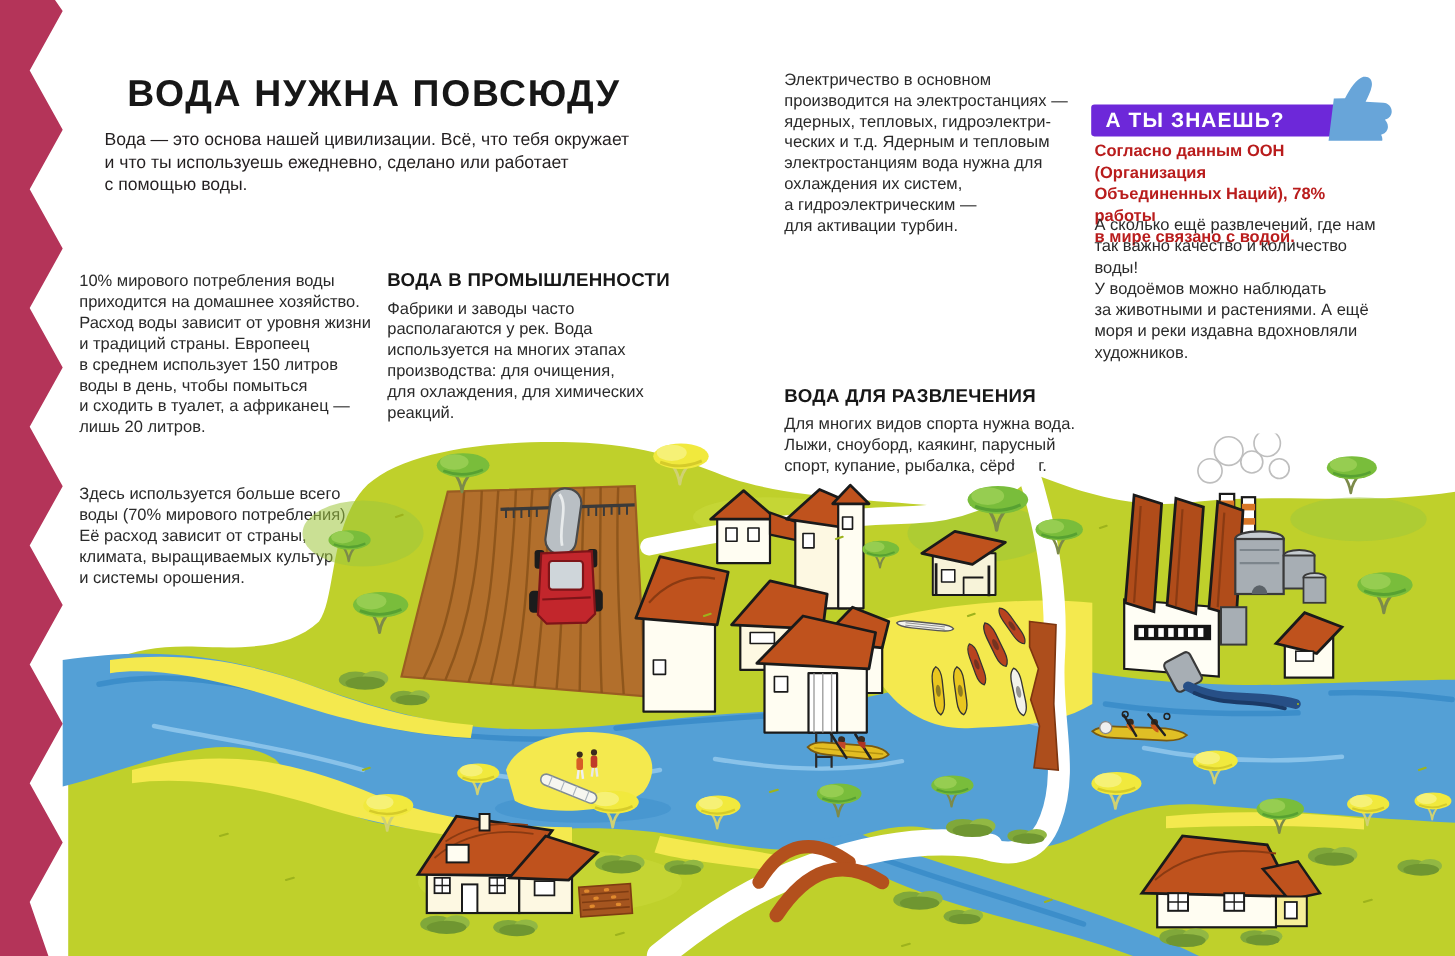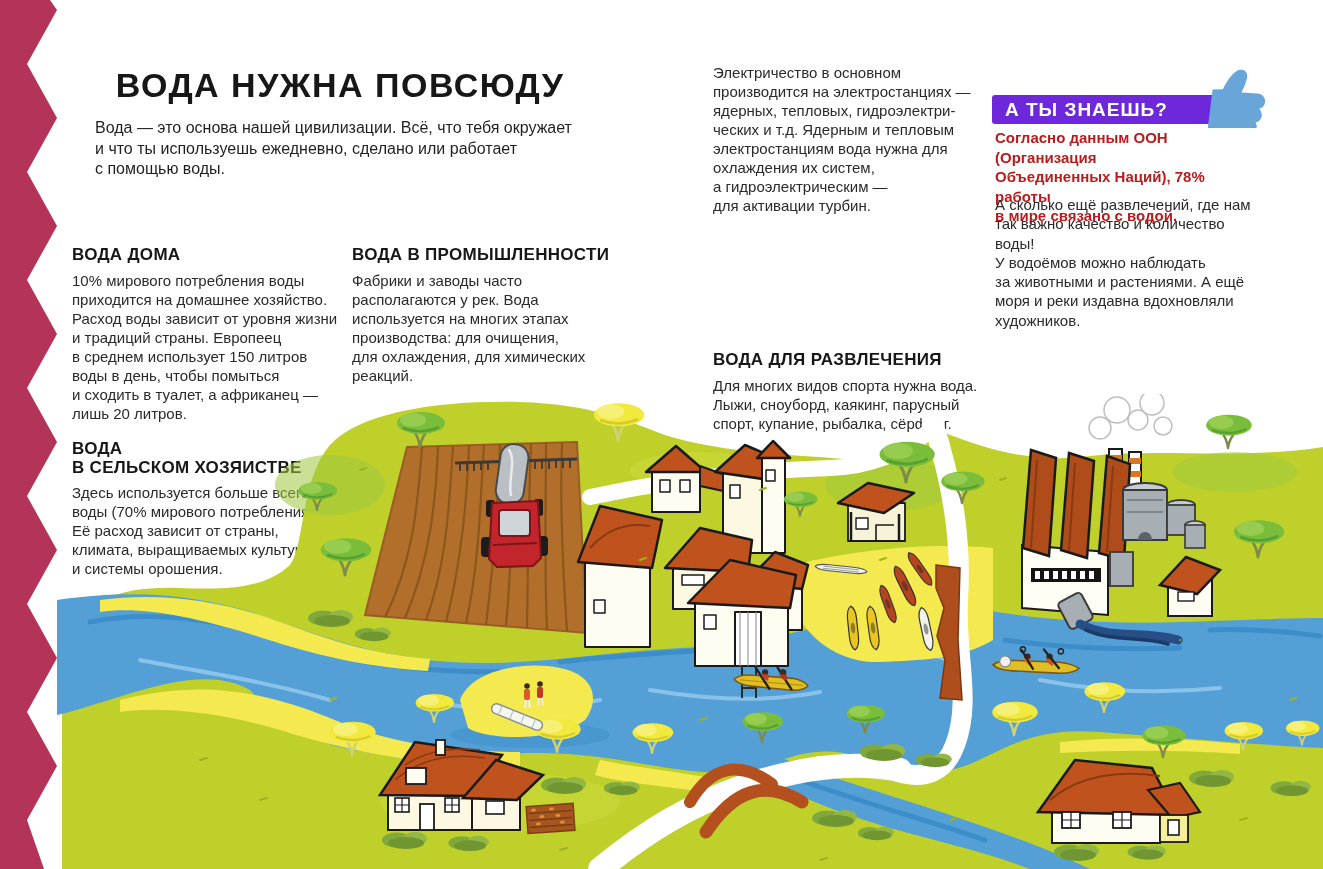--- a/index.html
+++ b/index.html
@@ -23,33 +23,30 @@
 <div class="page">
 
   <div class="abs" style="left:95px;top:66px;width:490px;">
     <h1 class="title">ВОДА НУЖНА ПОВСЮДУ</h1>
     <div class="intro lines abs" style="left:0;top:52px;width:490px;">Вода — это основа нашей цивилизации. Всё, что тебя окружает
 и что ты используешь ежедневно, сделано или работает
 с помощью воды.</div>
   </div>
 
   <div class="abs" style="left:72px;top:246px;width:275px;">
-    <div class="sec-h">ВОДА ДОМА</div>
     <div class="sec-b lines">10% мирового потребления воды
 приходится на домашнее хозяйство.
 Расход воды зависит от уровня жизни
 и традиций страны. Европеец
 в среднем использует 150 литров
 воды в день, чтобы помыться
 и сходить в туалет, а африканец —
 лишь 20 литров.</div>
   </div>
   <div class="abs" style="left:72px;top:440px;width:275px;">
-    <div class="sec-h lines">ВОДА
-В СЕЛЬСКОМ ХОЗЯИСТВЕ</div>
     <div class="sec-b lines">Здесь используется больше всего
 воды (70% мирового потребления).
 Её расход зависит от страны,
 климата, выращиваемых культур
 и системы орошения.</div>
   </div>
 
   <div class="abs" style="left:352px;top:246px;width:285px;">
     <div class="sec-h">ВОДА В ПРОМЫШЛЕННОСТИ</div>
     <div class="sec-b lines">Фабрики и заводы часто

